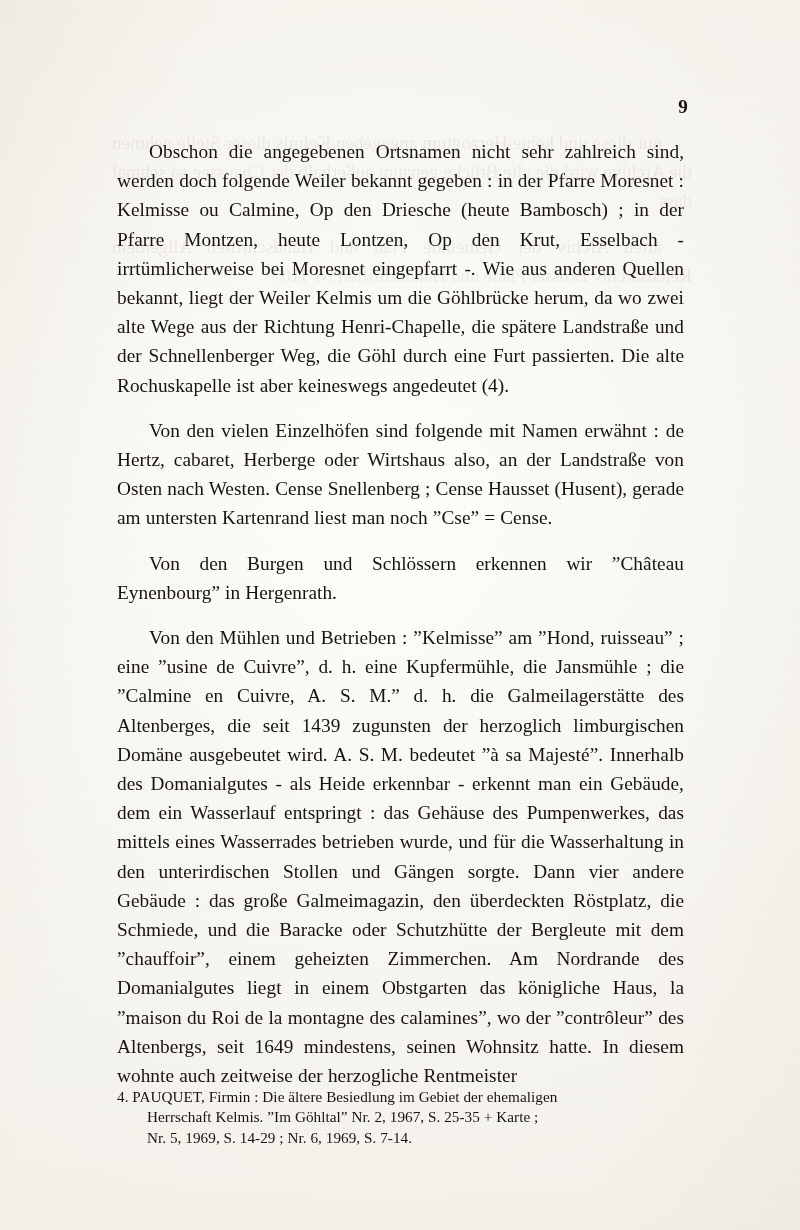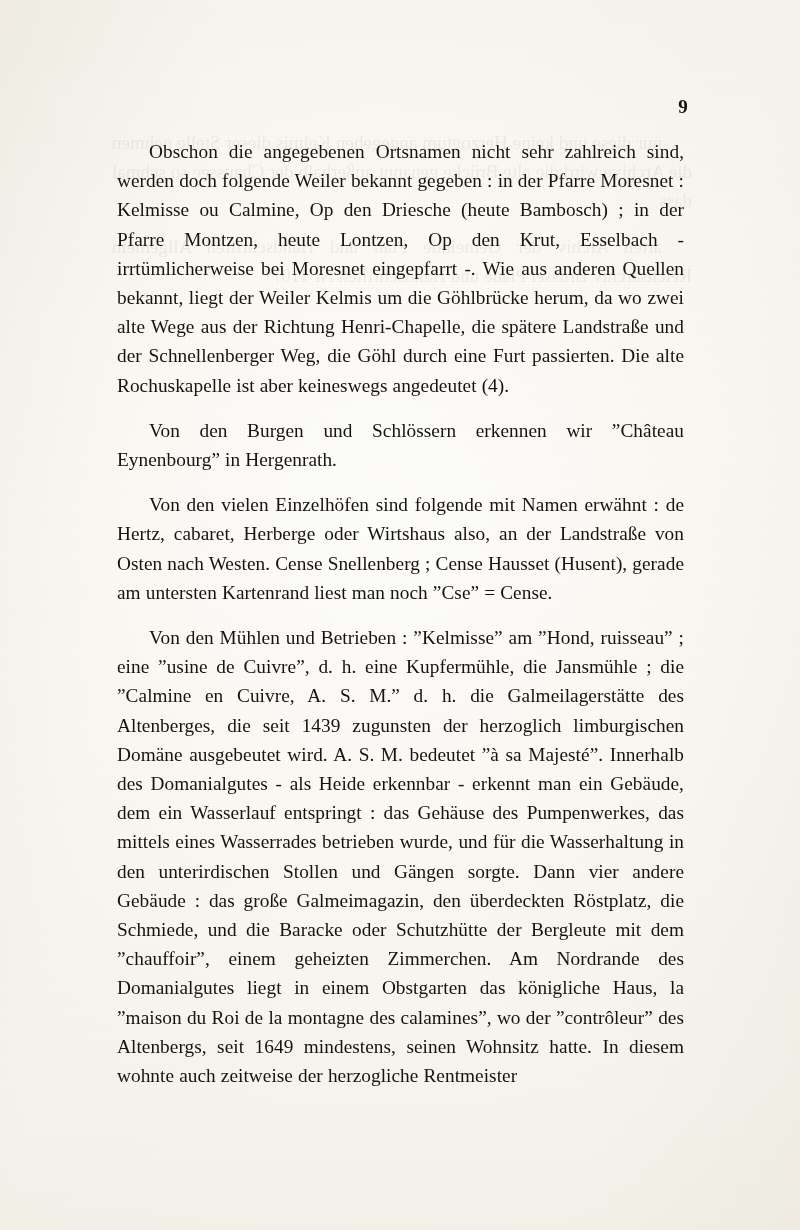--- a/index.html
+++ b/index.html
@@ -114,20 +114,25 @@
 
   <div class="bleed-layer">
     <p>nur diese und keine Herzogtum angegeben Kelmis dieser Stelle nehmen die Archive wird die alte Brücke genannt außerhalb der Chaussee so schmal dass</p>
     <p>arten Archiv der Gemeinde Plan und Handschriften Allgemein Reichsarchiv Brüssel Pläne und Handschriften Nr 1107</p>
   </div>
 
   <div class="page-number">9</div>
 
   <div class="text-column">
     <p class="body-par">Obschon die angegebenen Ortsnamen nicht sehr zahlreich sind, werden doch folgende Weiler bekannt gegeben : in der Pfarre Moresnet : Kelmisse ou Calmine, Op den Driesche (heute Bambosch) ; in der Pfarre Montzen, heute Lontzen, Op den Krut, Esselbach - irrtümlicherweise bei Moresnet eingepfarrt -. Wie aus anderen Quellen bekannt, liegt der Weiler Kelmis um die Göhlbrücke herum, da wo zwei alte Wege aus der Richtung Henri-Chapelle, die spätere Landstraße und der Schnellenberger Weg, die Göhl durch eine Furt passierten. Die alte Rochuskapelle ist aber keineswegs angedeutet (4).</p>
+    <p class="body-par">Von den vielen Einzelhöfen sind folgende mit Namen erwähnt : de Hertz, cabaret, Herberge oder Wirtshaus also, an der Landstraße von Osten nach Westen. Cense Snellenberg ; Cense Hausset (Husent), gerade am untersten Kartenrand liest man noch ”Cse” = Cense.</p>
     <p class="body-par">Von den Burgen und Schlössern erkennen wir ”Château Eynenbourg” in Hergenrath.</p>
-    <p class="body-par">Von den vielen Einzelhöfen sind folgende mit Namen erwähnt : de Hertz, cabaret, Herberge oder Wirtshaus also, an der Landstraße von Osten nach Westen. Cense Snellenberg ; Cense Hausset (Husent), gerade am untersten Kartenrand liest man noch ”Cse” = Cense.</p>
     <p class="body-par">Von den Mühlen und Betrieben : ”Kelmisse” am ”Hond, ruisseau” ; eine ”usine de Cuivre”, d. h. eine Kupfermühle, die Jansmühle ; die ”Calmine en Cuivre, A. S. M.” d. h. die Galmeilagerstätte des Altenberges, die seit 1439 zugunsten der herzoglich limburgischen Domäne ausgebeutet wird. A. S. M. bedeutet ”à sa Majesté”. Innerhalb des Domanialgutes - als Heide erkennbar - erkennt man ein Gebäude, dem ein Wasserlauf entspringt : das Gehäuse des Pumpenwerkes, das mittels eines Wasserrades betrieben wurde, und für die Wasserhaltung in den unterirdischen Stollen und Gängen sorgte. Dann vier andere Gebäude : das große Galmeimagazin, den überdeckten Röstplatz, die Schmiede, und die Baracke oder Schutzhütte der Bergleute mit dem ”chauffoir”, einem geheizten Zimmerchen. Am Nordrande des Domanialgutes liegt in einem Obstgarten das königliche Haus, la ”maison du Roi de la montagne des calamines”, wo der ”contrôleur” des Altenbergs, seit 1649 mindestens, seinen Wohnsitz hatte. In diesem wohnte auch zeitweise der herzogliche Rentmeister</p>
   </div>
 
+  <div class="footnote-block">
+    <p class="footnote-line">4.  PAUQUET, Firmin : Die ältere Besiedlung im Gebiet der ehemaligen</p>
+    <p class="footnote-line">Herrschaft Kelmis. ”Im Göhltal” Nr. 2, 1967, S. 25-35 + Karte ;</p>
+    <p class="footnote-line">Nr. 5, 1969, S. 14-29 ; Nr. 6, 1969, S. 7-14.</p>
+  </div>
 
   <div class="scan-grain"></div>
 </div>
 
 </body></html>

